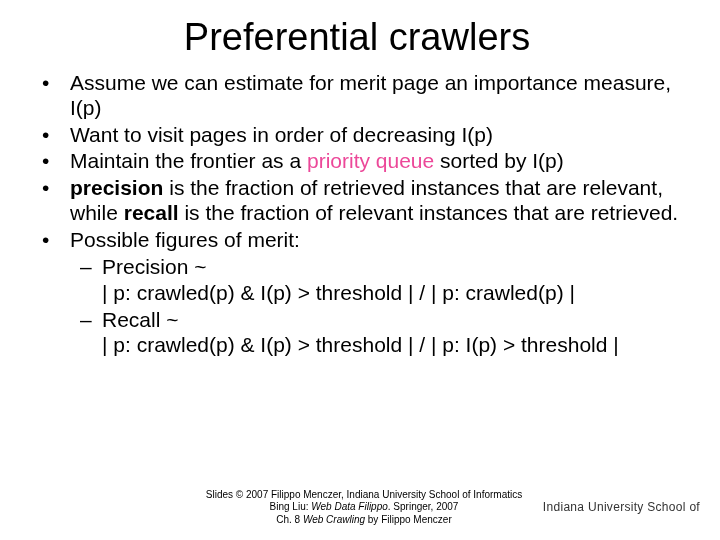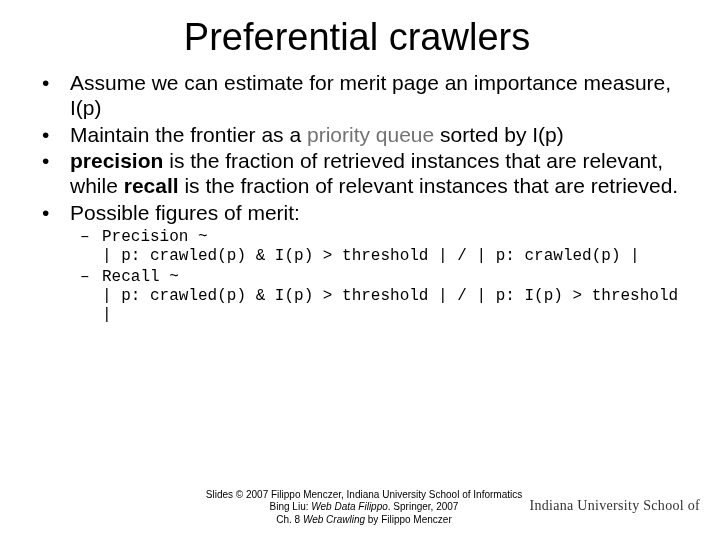--- a/index.html
+++ b/index.html
@@ -3,40 +3,41 @@
 <meta charset="utf-8">
 <style>
   * { margin: 0; padding: 0; box-sizing: border-box; }
   html, body { width: 720px; height: 540px; background: #fff; font-family: "Comic Sans MS", "Comic Sans", cursive, sans-serif; color: #000; overflow: hidden; }
   .slide { width: 720px; height: 540px; position: relative; padding: 10px 30px 0 24px; }
   .title { font-size: 38px; text-align: center; margin: 6px 0 12px 0; font-weight: normal; }
   ul.main { list-style: none; padding-left: 46px; }
   ul.main > li { position: relative; font-size: 21px; line-height: 1.18; margin-bottom: 2px; }
   ul.main > li::before { content: "•"; position: absolute; left: -28px; top: 0; font-size: 21px; }
   ul.sub { list-style: none; padding-left: 32px; margin-top: 2px; }
-  ul.sub > li { position: relative; font-size: 16px; line-height: 1.2; margin-bottom: 2px; font-family: Liberation Mono, monospace; }
+  ul.sub > li { position: relative; font-size: 21px; line-height: 1.2; margin-bottom: 2px; }
   ul.sub > li::before { content: "–"; position: absolute; left: -22px; top: 0; }
   .bold { font-weight: bold; }
-  .red { color: #737373; }
+  .red { color: #ec4899; }
   .footer { position: absolute; left: 4px; right: 0; bottom: 14px; width: 100%; }
   .attrib { text-align: center; font-size: 10px; font-family: Arial, Helvetica, sans-serif; line-height: 1.25; }
   .attrib .ital { font-style: italic; }
   .logo { position: absolute; right: 24px; bottom: 12px; text-align: right; }
   .logo-brand { font-family: Georgia, 'Times New Roman', serif; font-weight: bold; color: #8a0f14; font-size: 22px; letter-spacing: 0.5px; line-height: 0.9; }
   .logo-brand .dot { color: #555; font-family: Arial, sans-serif; }
-  .logo-sub { font-family: Liberation Serif, serif; font-size: 14px; color: #333; letter-spacing: 0.3px; }
+  .logo-sub { font-family: Liberation Sans, sans-serif; font-size: 12px; color: #333; letter-spacing: 0.3px; }
 </style>
 </head>
 <body>
 
 <div class="slide">
   <h1 class="title">Preferential crawlers</h1>
 
   <ul class="main">
     <li>Assume we can estimate for merit page an importance measure, I(p)</li>
+    <li>Want to visit pages in order of decreasing I(p)</li>
     <li>
       <span>Maintain the frontier as a </span><span class="red">priority queue</span><span> sorted by I(p)</span>
     </li>
     <li>
       <span class="bold">precision</span><span> is the fraction of retrieved instances that are relevant, while </span><span class="bold">recall</span><span> is the fraction of relevant instances that are retrieved.</span>
     </li>
     <li>
       <span>Possible figures of merit:</span>
       <ul class="sub">
         <li>

